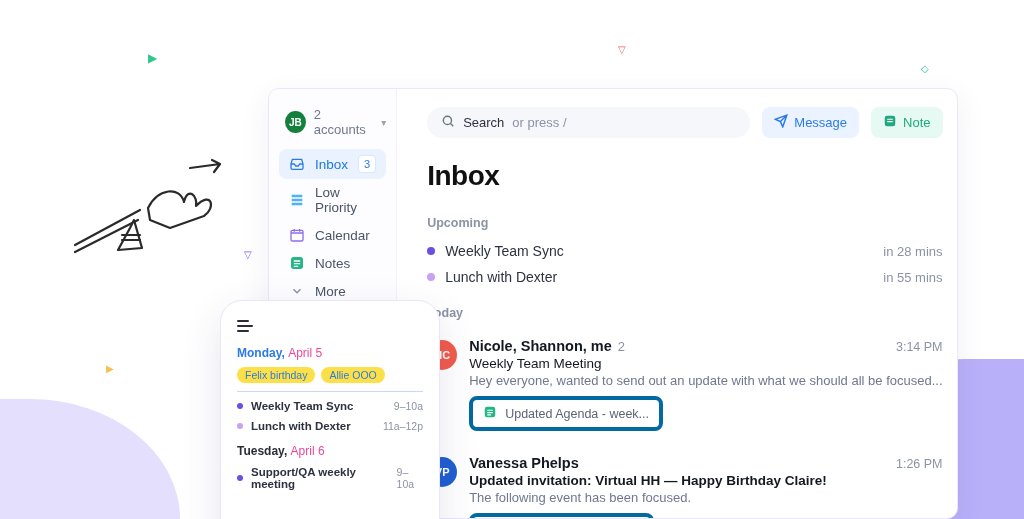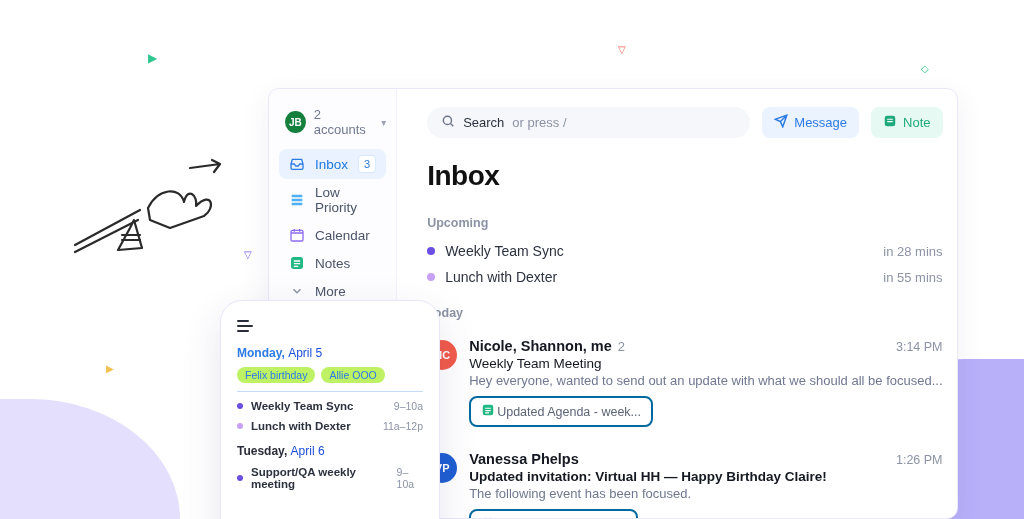--- a/index.html
+++ b/index.html
@@ -93,42 +93,42 @@
 .thread .av { width:30px; height:30px; border-radius:50%; flex-shrink:0; display:flex; align-items:center; justify-content:center; font-size:11px; font-weight:600; color:#fff; margin-top:2px;}
 .thread .body { flex:1; min-width:0; }
 .thread .first-line { display:flex; align-items:baseline; gap:6px; }
 .thread .participants { font-size:14.5px; font-weight:700; color:#141821; }
 .thread .count { font-size:13px; color:#8b93a4; }
 .thread .when { margin-left:auto; font-size:12.5px; color:#8b93a4; }
 .thread .subject { font-size:13.5px; color:#141821; font-weight:500; margin-top:2px; }
 .thread .subject.bold { font-weight:700; }
 .thread .preview { font-size:13px; color:#6f7890; margin-top:2px; white-space:nowrap; overflow:hidden; text-overflow:ellipsis; }
 .chip {
-  display:inline-flex; align-items:center; gap:2px; margin-top:8px; border:2px solid #0369a1; border-radius:8px; padding:5px 10px; font-size:12.5px; color:#5b6475;
+  display:inline-flex; align-items:center; gap:8px; margin-top:8px; border:4px solid #0369a1; border-radius:8px; padding:5px 10px; font-size:12.5px; color:#5b6475;
 }
 .chip .chev { margin-left:16px; color:#b4bccb; }
 
 
 .phone {
   position:absolute; left:220px; top:300px; width:220px; height:260px; background:#fff;
   border:1px solid #e9e6fa; border-radius:22px; padding:18px 16px; z-index:5;
   box-shadow:0 14px 40px rgba(60,50,120,0.12);
 }
 .phone .menu-icon { font-size:15px; color:#2a2d3a; line-height:1;}
 .phone .header { display:flex; align-items:center; justify-content:space-between; margin-top:10px;}
 .phone h2 { font-size:16px; font-weight:800; }
 .phone .right { display:flex; align-items:center; gap:8px; }
 .phone .cal-ico { width:14px; height:14px; color:#5b5b60;}
 .phone .today-btn { background:#f2f3f6; border-radius:12px; padding:3px 10px; font-size:11px; color:#3a3f4f; font-weight:500;}
 .day-label { font-size:12px; font-weight:700; margin-top:12px; }
 .day-label .weekday { }
 .day-label.blue .weekday { color:#2c7be5; }
-.day-label .date { color:#1d4ed8; font-weight:500; }
+.day-label .date { color:#ec4899; font-weight:500; }
 .chips { display:flex; gap:6px; margin-top:7px; }
-.day-chip { background:#bef264; color:#2c7be5; font-size:10.5px; border-radius:10px; padding:2px 8px; }
+.day-chip { background:#fde047; color:#2c7be5; font-size:10.5px; border-radius:10px; padding:2px 8px; }
 .divider { height:1px; background:linear-gradient(to right,#c9d9f8,#c9d9f8); margin-top:8px; }
 .event-row { display:flex; align-items:center; gap:8px; font-size:11.5px; color:#2c323f; margin-top:8px; font-weight:600; }
 .event-row .etime { margin-left:auto; color:#8b93a4; font-size:10.5px; font-weight:500;}
 .dot-sm { width:6px; height:6px; border-radius:50%; flex-shrink:0;}
 
 
 .svg { display:block; }
 </style>
 </head>
 <body>

